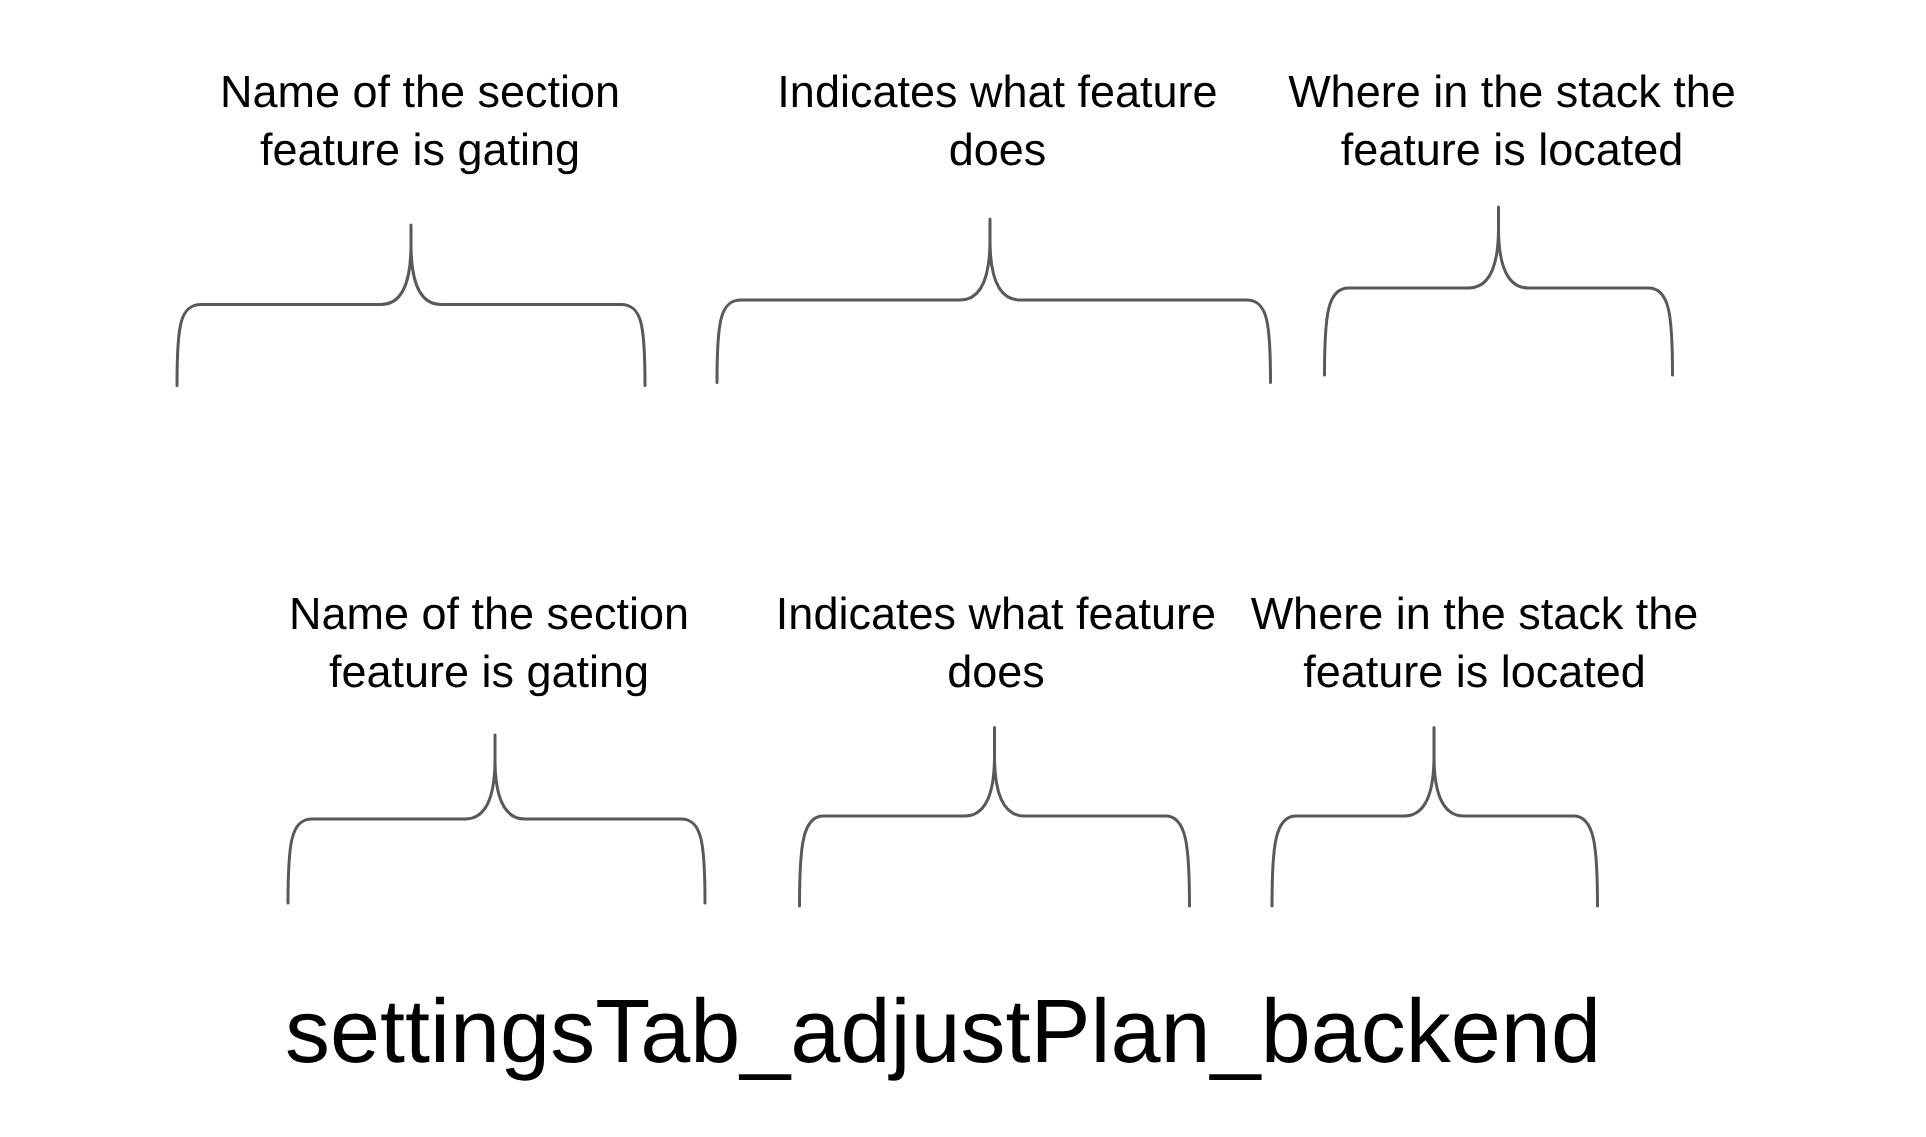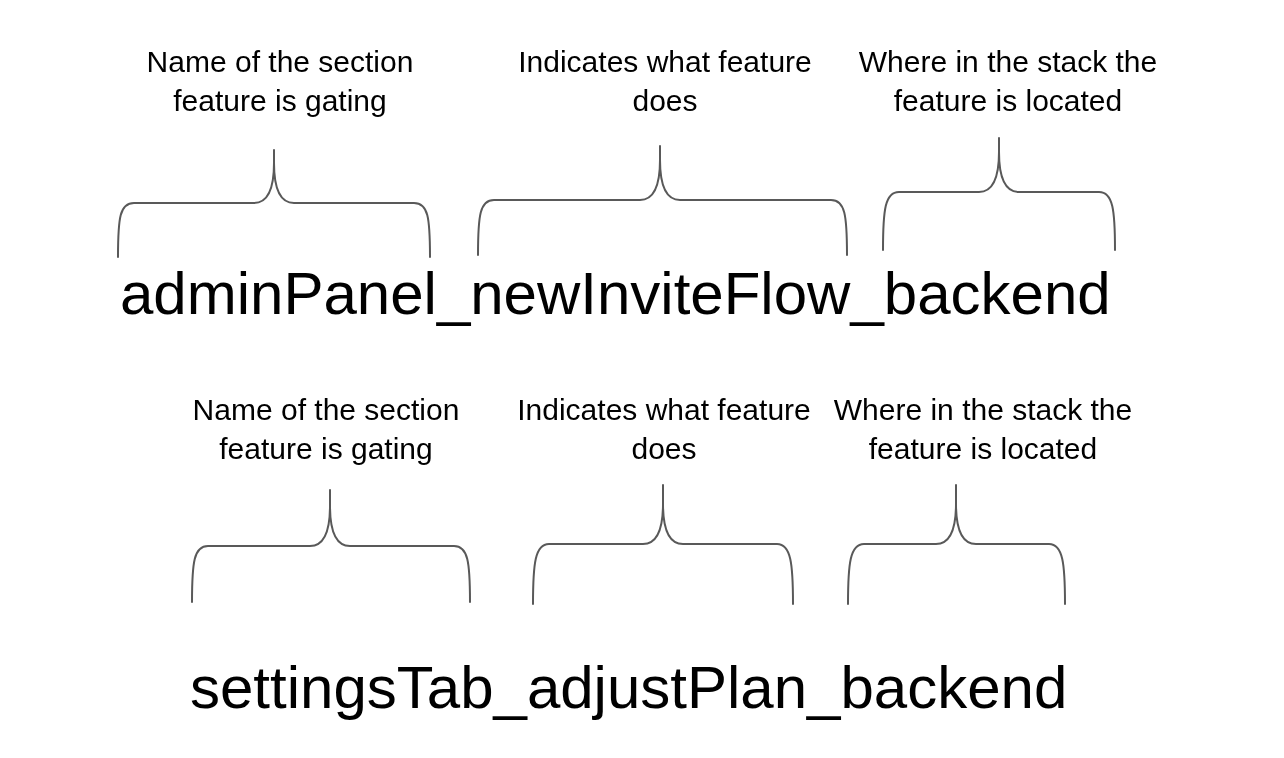--- a/index.html
+++ b/index.html
@@ -78,21 +78,20 @@
   </div>
   <div class="label" id="g1a2">
     <div>Indicates what feature</div>
     <div>does</div>
   </div>
   <div class="label" id="g1a3">
     <div>Where in the stack the</div>
     <div>feature is located</div>
   </div>
 
-  <div class="feature-name" id="name1">adminPanel_newInviteFlow_backend</div>
 
   <div class="label" id="g2a1">
     <div>Name of the section</div>
     <div>feature is gating</div>
   </div>
   <div class="label" id="g2a2">
     <div>Indicates what feature</div>
     <div>does</div>
   </div>
   <div class="label" id="g2a3">

